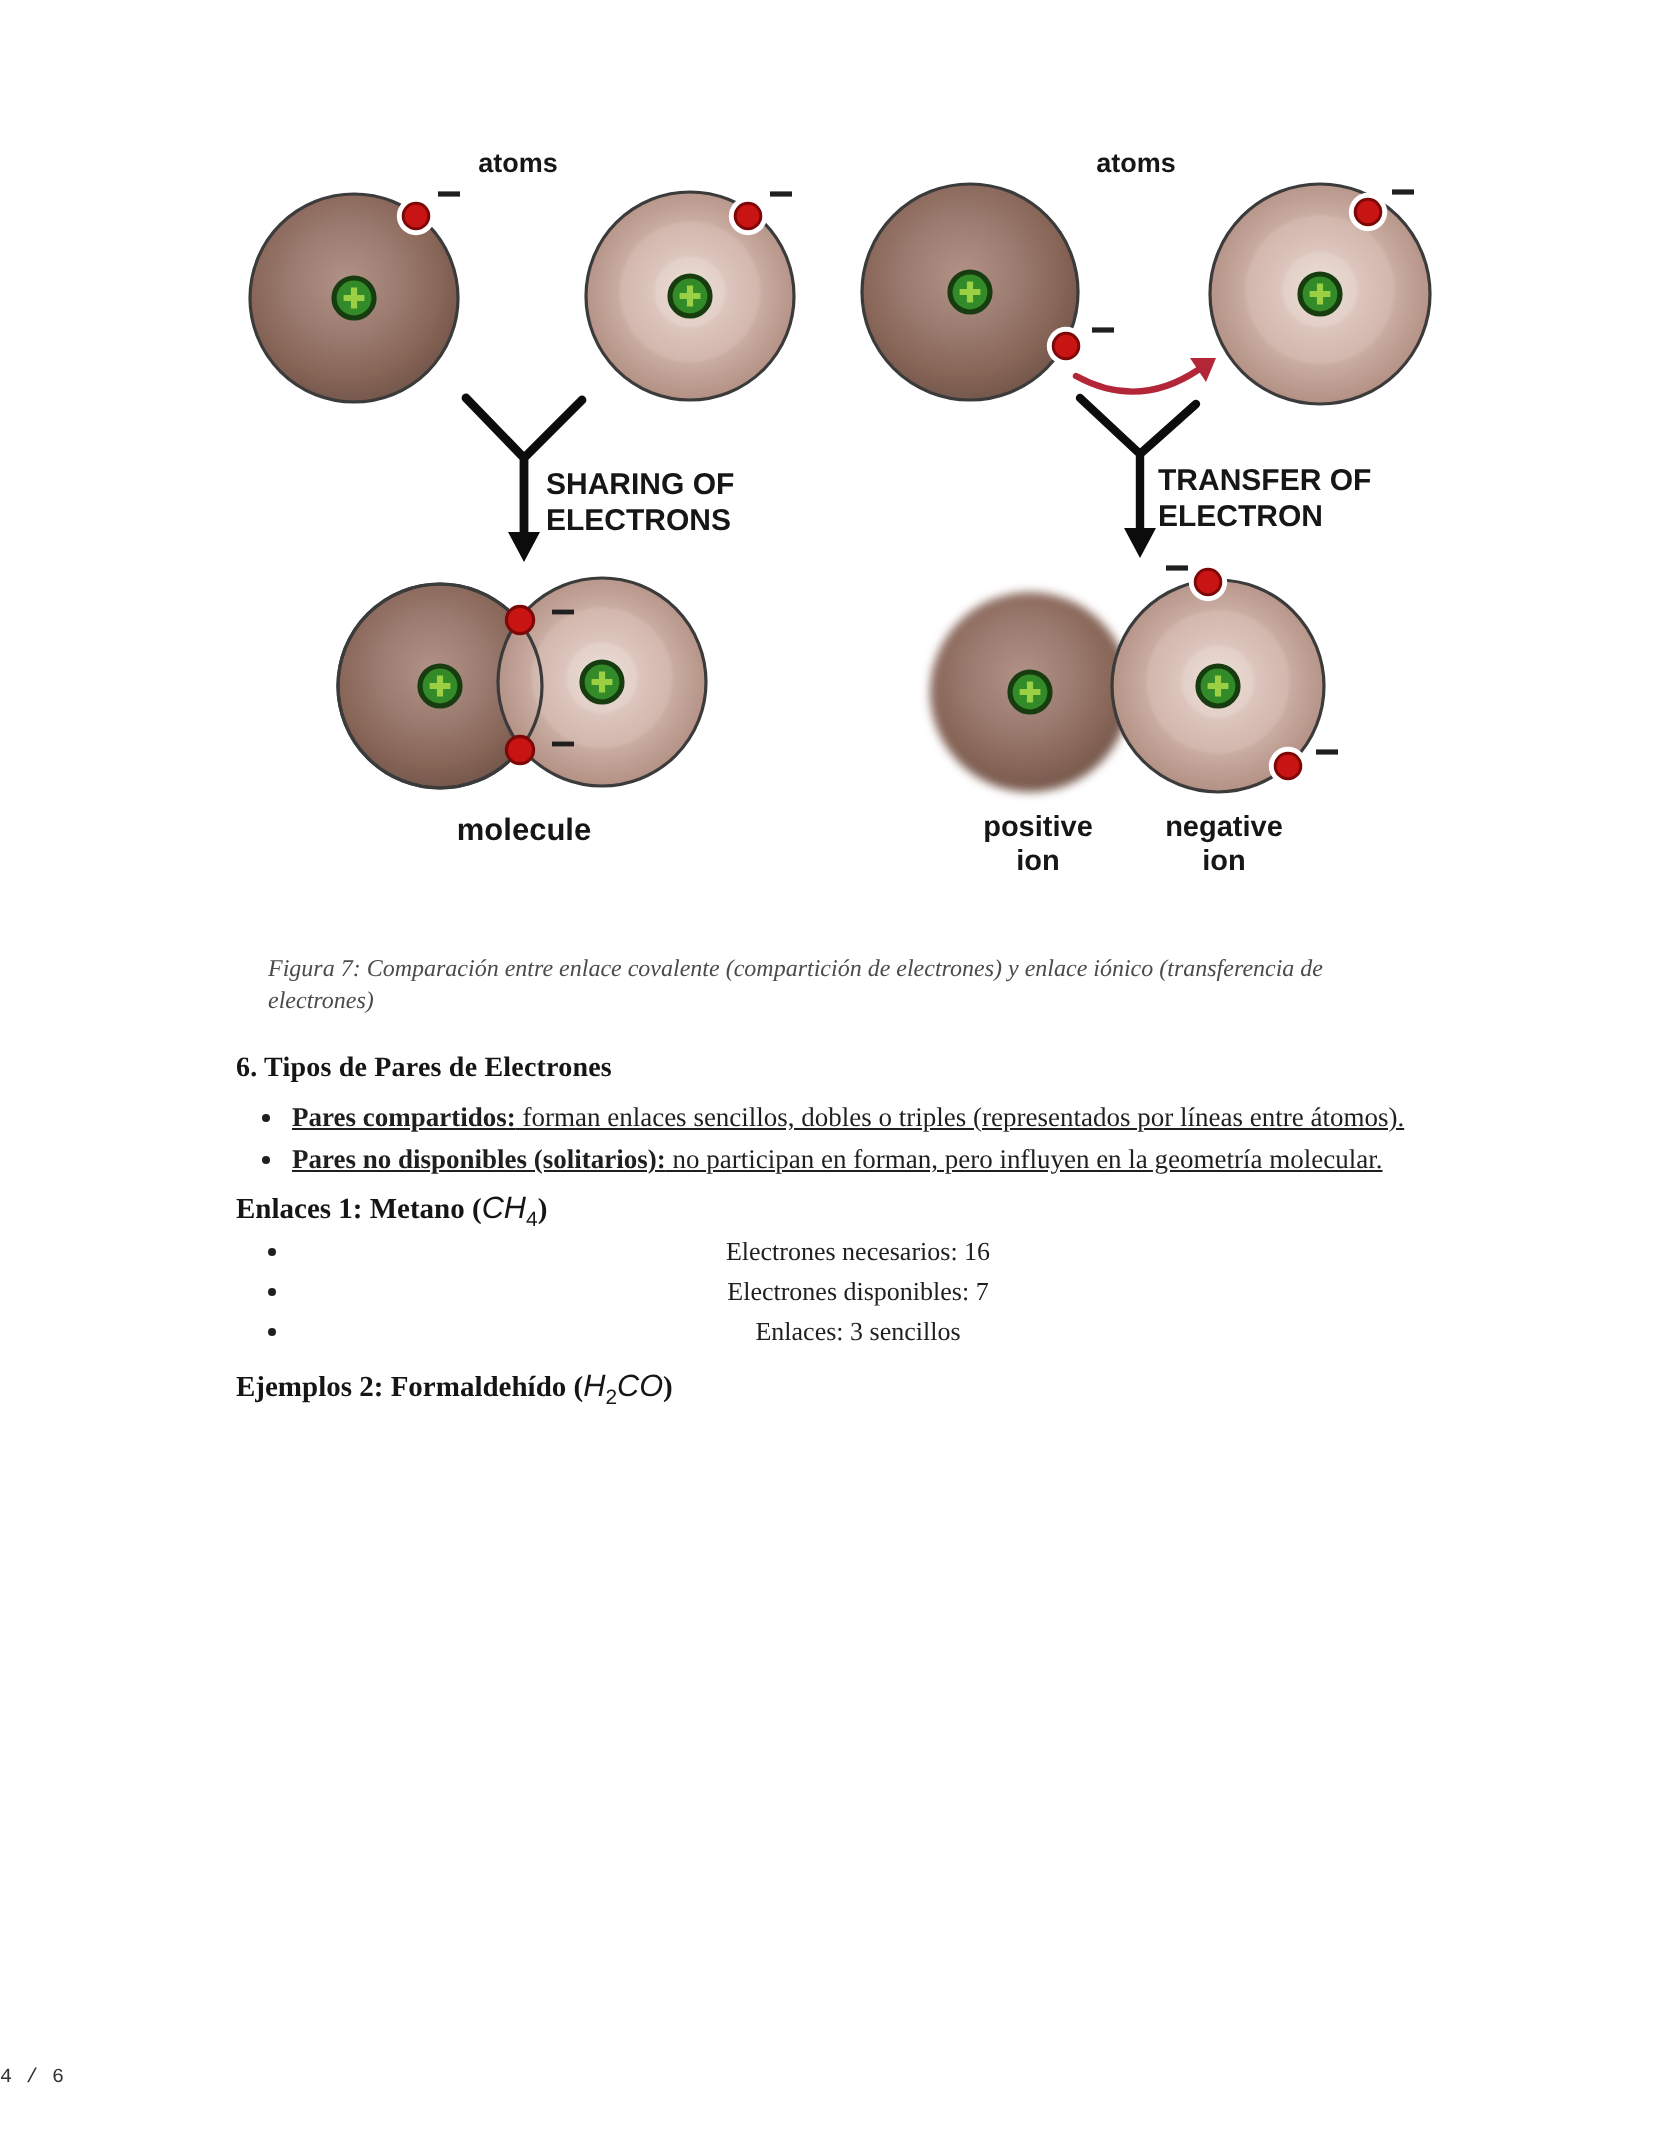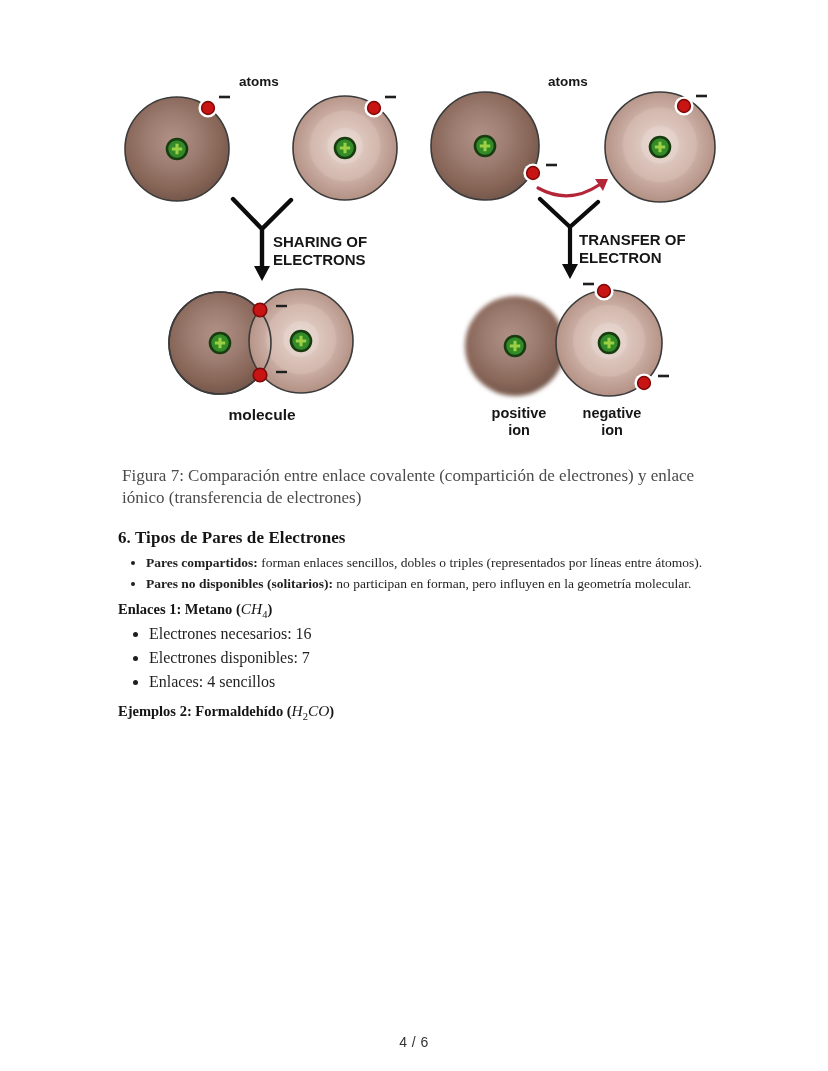--- a/index.html
+++ b/index.html
@@ -4,39 +4,39 @@
 <style>
   html,body{margin:0;padding:0;}
   body{
     width:828px;height:1071px;background:#ffffff;
     font-family:"Liberation Serif",serif;color:#1f1f1f;
     position:relative;overflow:hidden;
   }
   .figure-svg{position:absolute;left:104px;top:62px;width:620px;height:388px;}
   .content{position:absolute;left:118px;top:461px;width:594px;}
   .caption{
-    margin:4px;max-width:578px;
-    font-size:17px;line-height:1.3;color:#4b4b4b;
+    margin:16px;max-width:578px;
+    font-style:italic;font-size:12px;line-height:1.3;color:#4b4b4b;
   }
   h2.sec{
-    margin:19px 0 0 0;font-size:17px;line-height:1.12;
+    margin:19px 0 0 0;font-size:14px;line-height:1.12;
     font-weight:bold;color:#151515;letter-spacing:.1px;
   }
   h2.sec7{margin-top:16px;}
-  ul.blist{margin:7px 0 0 0;padding:0 0 0 28px;max-width:565px;list-style:disc;}
+  ul.blist{margin:7px 0 0 0;padding:0 0 0 28px;max-width:565px;list-style:disc;text-decoration:underline;}
   ul.blist li{font-size:13.5px;line-height:1.34;margin:0 0 3px 0;}
   ul.exlist{margin:3px 0 0 0;padding:0 0 0 31px;max-width:560px;list-style:disc;}
-  ul.exlist li{font-size:16px;line-height:1.45;margin:0 0 1px 0;}
+  ul.exlist li{font-size:13px;line-height:1.45;margin:0 0 1px 0;text-align:center;}
   h3.extitle{margin:7px 0 0 0;font-size:14.5px;line-height:1.2;font-weight:bold;color:#151515;}
   h3.extitle2{margin-top:9px;}
-  .math{font-family:Liberation Serif, serif;font-style:italic;font-weight:normal;font-size:1.06em;}
+  .math{font-family:Liberation Sans, sans-serif;font-style:italic;font-weight:normal;font-size:1.06em;}
   .math sub{font-size:.68em;font-style:normal;line-height:0;}
   .footer{
-    position:absolute;left:0;top:1034px;width:100%;text-align:center;
-    font-family:Liberation Sans, sans-serif;font-size:14px;color:#333;letter-spacing:.5px;
+    position:absolute;left:0;top:1034px;width:100%;
+    font-family:Liberation Mono, monospace;font-size:10px;color:#333;letter-spacing:.5px;
   }
   .fig-label{font-family:"Liberation Sans",sans-serif;font-weight:bold;fill:#161616;}
 </style>
 </head>
 <body>
 
 <svg class="figure-svg" viewBox="0 0 620 388" xmlns="http://www.w3.org/2000/svg">
   <defs>
     <radialGradient id="gDark" cx="46%" cy="42%" r="62%">
       <stop offset="0%" stop-color="#b29287"></stop>
@@ -144,19 +144,19 @@
   <ul class="blist">
     <li><strong>Pares compartidos:</strong><span> forman enlaces sencillos, dobles o triples (representados por líneas entre átomos).</span></li>
     <li><strong>Pares no disponibles (solitarios):</strong><span> no participan en forman, pero influyen en la geometría molecular.</span></li>
   </ul>
 
 
   <h3 class="extitle"><span>Enlaces 1: Metano (</span><span class="math"><span>CH</span><sub>4</sub><span></span></span><span>)</span></h3>
   <ul class="exlist">
     <li>Electrones necesarios: 16</li>
     <li>Electrones disponibles: 7</li>
-    <li>Enlaces: 4 sencillos</li>
+    <li>Enlaces: 3 sencillos</li>
   </ul>
 
   <h3 class="extitle extitle2"><span>Ejemplos 2: Formaldehído (</span><span class="math"><span>H</span><sub>2</sub><span>CO</span></span><span>)</span></h3>
 </div>
 
 <div class="footer">4 / 6</div>
 
 </body></html>

